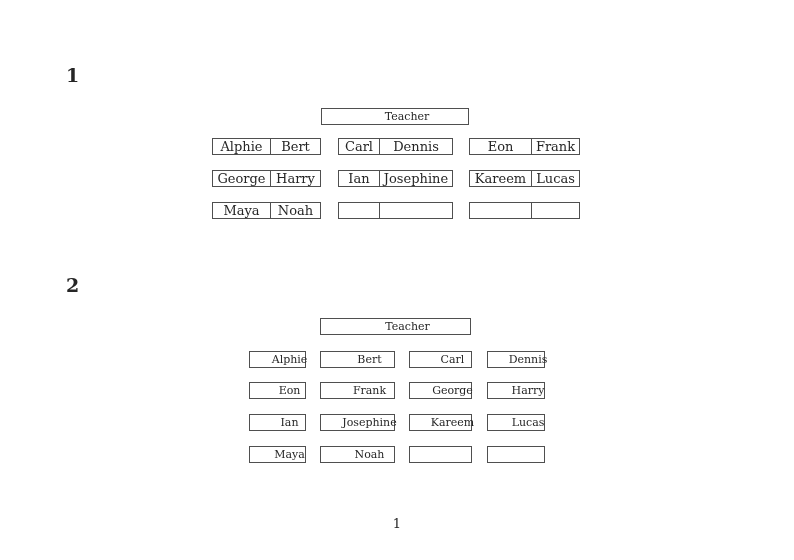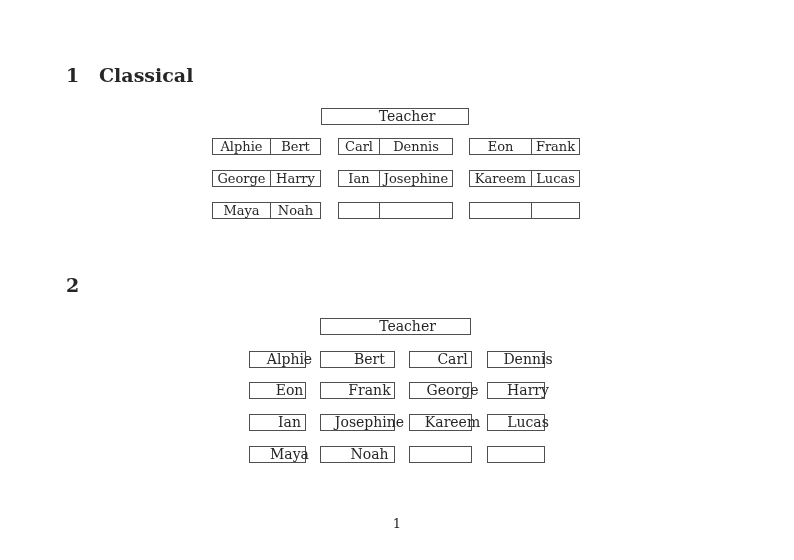--- a/index.html
+++ b/index.html
@@ -11,21 +11,21 @@
     position:absolute; left:66px; display:flex;
     font-weight:bold; font-size:19px; line-height:19px; white-space:nowrap;
   }
   .heading .num { display:inline-block; width:33px; }
   .box, .pair {
     position:absolute; box-sizing:border-box; height:17px;
     border:1px solid #4f4f4f; background:#ffffff;
   }
   .box {
     display:flex; align-items:center; justify-content:center;
-    font-size:14px; line-height:13px; white-space:nowrap;padding-left:24px;
+    font-size:11px; line-height:13px; white-space:nowrap;padding-left:24px;
   }
   .pair { display:flex; }
   .pair .cell {
     box-sizing:border-box; display:flex; align-items:center; justify-content:center;
     font-size:13px; line-height:13px; white-space:nowrap;
   }
   .pair .cell.first  { border-right:1px solid #4f4f4f; }
   .pair .cell.second { flex:1; }
 
   
@@ -48,21 +48,20 @@
     font-size:13px; line-height:13px;
   }
 </style>
 </head>
 <body>
 
 <div class="page">
 
   <div class="heading" style="top:66px">
     <span class="num">1</span>
-    <span>Classical</span>
   </div>
 
   <div class="box cl-teacher">Teacher</div>
 
   <div class="pair cl-c1 cl-r1">
     <span class="cell first">Alphie</span>
     <span class="cell second">Bert</span>
   </div>
   <div class="pair cl-c2 cl-r1">
     <span class="cell first">Carl</span>

